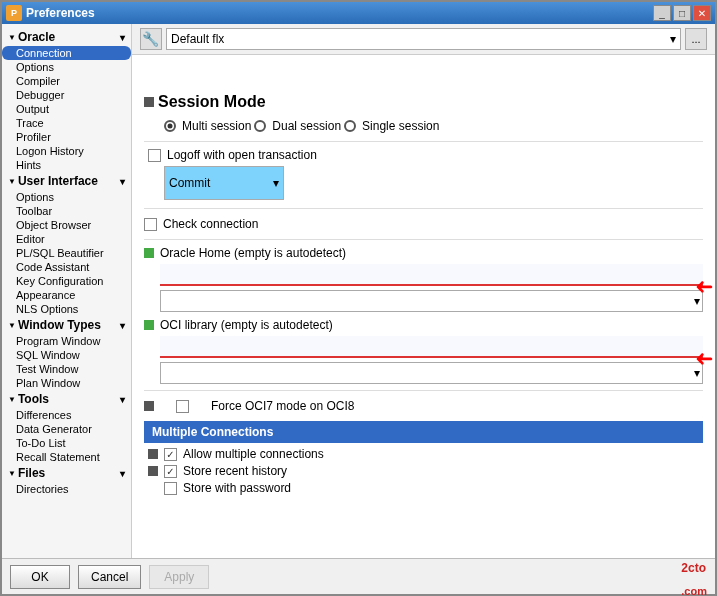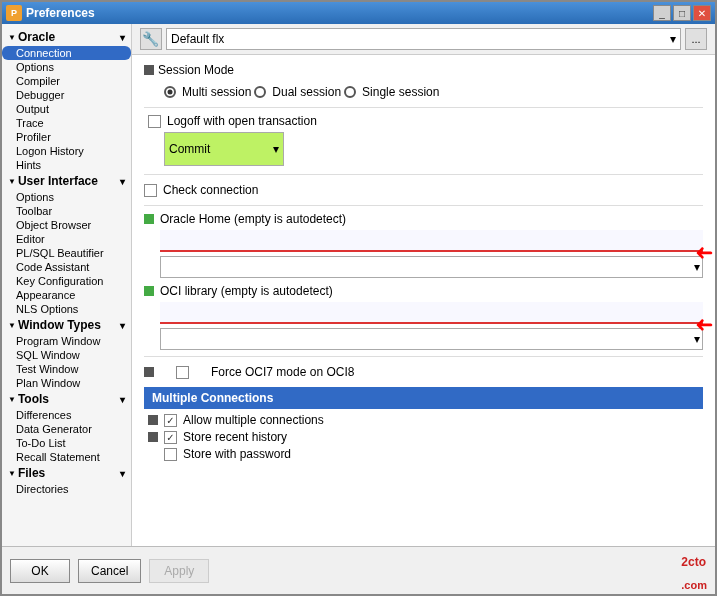--- a/index.html
+++ b/index.html
@@ -28,52 +28,52 @@
 
     .toolbar-row { padding: 4px 8px; display: flex; align-items: center; gap: 4px; border-bottom: 1px solid #ccc; background: #f0f0f0; }
     .toolbar-icon { width: 22px; height: 22px; background: #e0e0e0; border: 1px solid #aaa; display: flex; align-items: center; justify-content: center; font-size: 14px; }
     .toolbar-dropdown { flex: 1; height: 22px; border: 1px solid #aaa; background: white; padding: 0 4px; display: flex; align-items: center; justify-content: space-between; }
     .toolbar-more-btn { width: 22px; height: 22px; border: 1px solid #aaa; background: #e0e0e0; display: flex; align-items: center; justify-content: center; font-size: 11px; cursor: pointer; }
 
     .settings-panel { flex: 1; overflow-y: auto; padding: 8px 12px; background: white; }
 
     .section-title { display: flex; align-items: center; gap: 4px; margin-bottom: 8px; }
     .section-marker { width: 10px; height: 10px; background: #555; display: inline-block; }
-    .section-title span { font-weight: normal; font-size: 12px; }
+    .section-title span { font-weight: bold; font-size: 16px; margin-top: 30px; }
 
     .radio-group { margin: 0 0 8px 20px; display: flex; flex-direction: row; gap: 3px; }
     .radio-item { display: flex; align-items: center; gap: 6px; }
     .radio-circle { width: 12px; height: 12px; border-radius: 50%; border: 2px solid #555; background: white; position: relative; display: inline-block; }
     .radio-circle.selected::after { content: ''; width: 5px; height: 5px; background: #333; border-radius: 50%; position: absolute; top: 50%; left: 50%; transform: translate(-50%, -50%); }
 
     .divider-line { border: none; border-top: 1px solid #ddd; margin: 6px 0; }
 
     .logoff-row { display: flex; align-items: center; gap: 6px; margin: 6px 0 4px 4px; }
     .checkbox-box { width: 13px; height: 13px; border: 1px solid #888; background: white; display: flex; align-items: center; justify-content: center; }
     .checkbox-box.checked::after { content: '✓'; font-size: 10px; color: #333; }
 
-    .commit-dropdown { margin: 4px 0 8px 20px; height: 20px; border: 1px solid #aaa; background: #bef264; width: 120px; display: flex; align-items: center; justify-content: space-between; padding: 16px 4px; }
+    .commit-dropdown { margin: 4px 0 8px 20px; height: 20px; border: 1px solid #aaa; background: #7dd3fc; width: 120px; display: flex; align-items: center; justify-content: space-between; padding: 16px 4px; }
 
     .check-row { display: flex; align-items: center; gap: 6px; margin: 4px 0; padding: 2px 0; }
     .oracle-label-row { display: flex; align-items: center; gap: 6px; }
     .green-marker { width: 10px; height: 10px; background: #44aa44; display: inline-block; }
     .oracle-input-row { margin: 4px 0 4px 16px; position: relative; }
     .oracle-input { width: 100%; height: 22px; border: none; border-bottom: 2px solid #dd3333; background: #f8f8ff; padding: 0 4px; outline: none; }
     .oracle-dropdown-row { margin: 0 0 0 16px; display: flex; align-items: center; }
     .oracle-dropdown { width: 100%; height: 22px; border: 1px solid #aaa; background: white; display: flex; align-items: center; justify-content: flex-end; padding: 0 2px; }
 
     .force-row { display: flex; align-items: center; gap: 22px; margin: 8px 0; }
 
     .multiple-connections-header { background: #316ac5; color: white; padding: 4px 8px; margin: 6px 0 4px 0; font-weight: bold; }
 
     .mc-option { display: flex; align-items: center; gap: 6px; margin: 3px 0; padding-left: 4px; }
     .mc-marker { width: 10px; height: 10px; background: #555; display: inline-block; }
 
     
-    .bottom-bar { height: 48px; display: flex; align-items: center; justify-content: flex-start; padding: 0 8px; gap: 8px; border-top: 1px solid #bbb; background: #f0f0f0; flex-shrink: 0; }
+    .bottom-bar { height: 36px; display: flex; align-items: center; justify-content: flex-start; padding: 0 8px; gap: 8px; border-top: 1px solid #bbb; background: #f0f0f0; flex-shrink: 0; }
     .bottom-btn { height: 24px; min-width: 60px; border: 1px solid #888; background: linear-gradient(to bottom, #ffffff, #ddd); cursor: pointer; font-size: 12px; padding: 0 12px; }
     .bottom-btn.disabled { color: #aaa; background: #e8e8e8; border-color: #ccc; cursor: default; }
   </style>
 </head>
 <body>
 
 <div class="window">
 
   <div class="title-bar">
     <div class="title-bar-icon">P</div>

